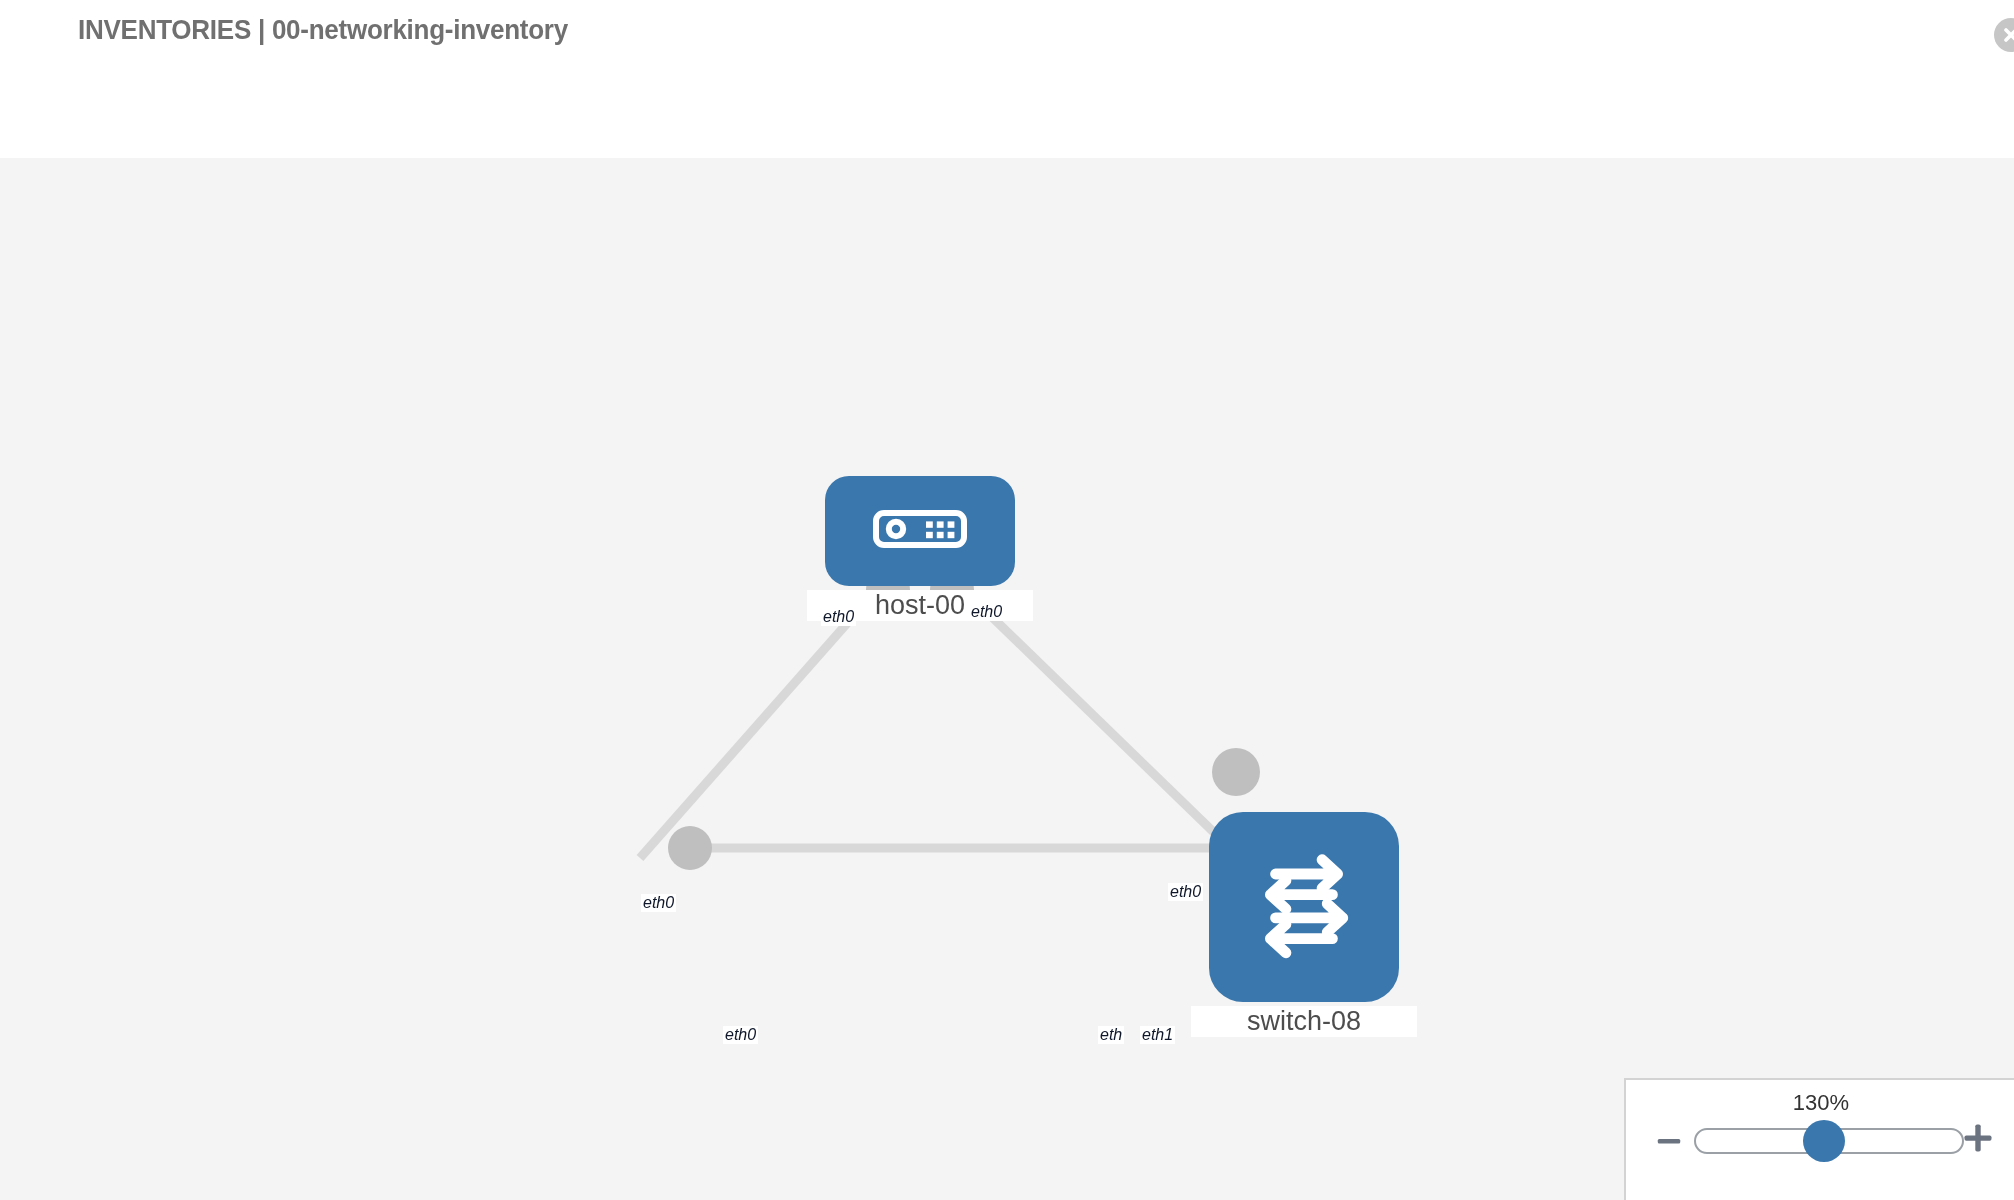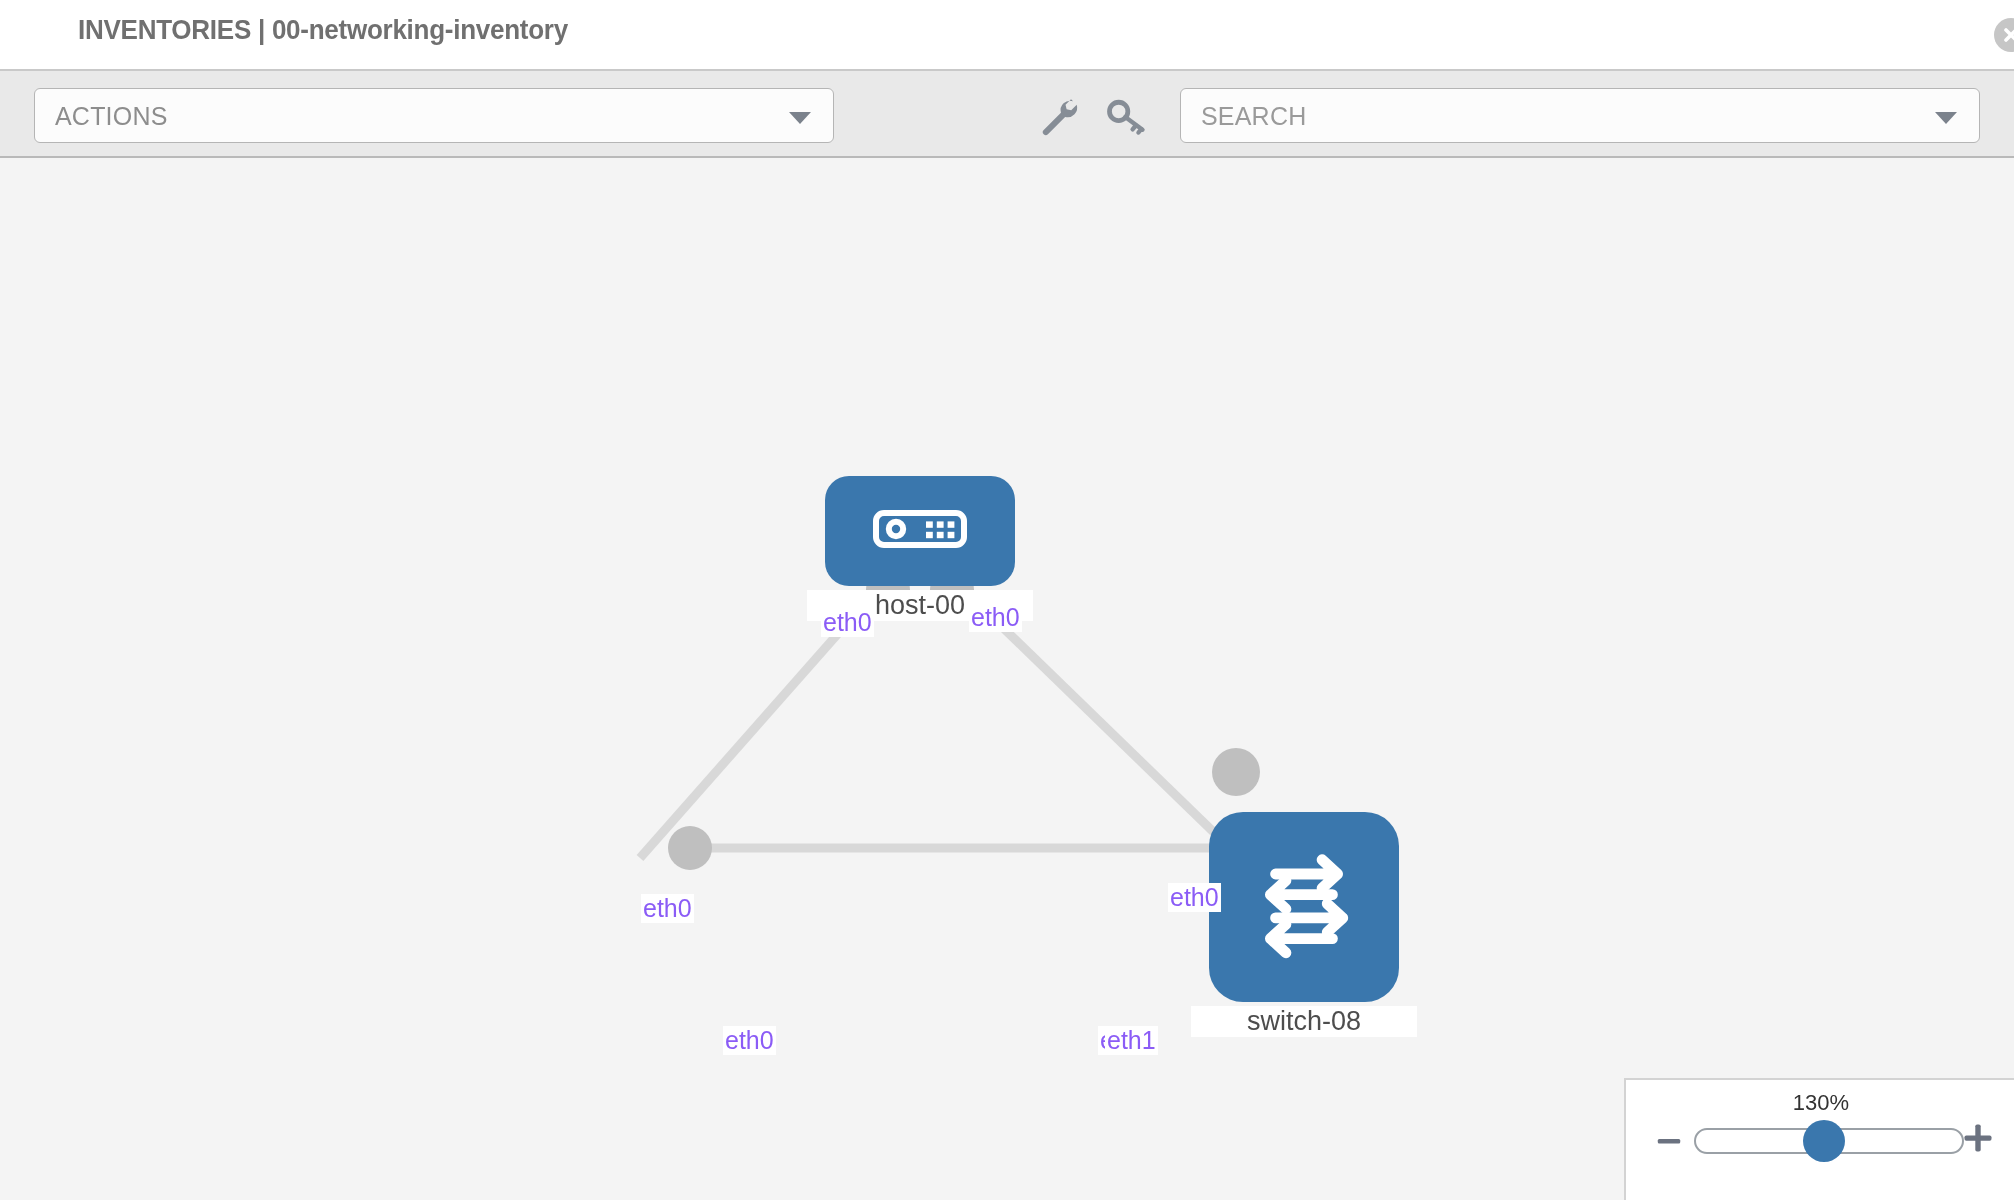--- a/index.html
+++ b/index.html
@@ -94,24 +94,25 @@
   .node-label {
     position: absolute;
     font-size: 27px; color: #4d4d4d;
     background: #ffffff;
     white-space: nowrap;
     padding: 0 2px;
     text-align: center;
   }
   .iface-label {
     position: absolute;
-    font-size: 25px; color: #8b5cf6;
+    font-size: 16px; color: #0f172a;
     background: #ffffff;
     white-space: nowrap;
     padding: 0 2px;
+    font-style: italic;
   }
 
   
   .zoom-panel {
     position: absolute; right: 0; bottom: 0;
     width: 390px; height: 122px;
     background: #ffffff;
     border-left: 2px solid #d3d3d3;
     border-top: 2px solid #d3d3d3;
     margin-top: 15px;
@@ -147,44 +148,20 @@
     <div class="header-title">INVENTORIES | 00-networking-inventory</div>
     <div class="close-btn">
       <span>
         <svg width="18" height="18" viewBox="0 0 18 18">
           <path d="M4 4 L14 14 M14 4 L4 14" stroke="#ffffff" stroke-width="3.6" stroke-linecap="round"></path>
         </svg>
       </span>
     </div>
   </div>
 
-  <div class="toolbar">
-    <div class="actions-select">
-      <div class="actions-label">ACTIONS</div>
-      <div class="caret"></div>
-    </div>
-
-    <div class="tool-icon wrench-icon">
-      <svg width="44" height="44" viewBox="0 0 24 24">
-        <path d="M20.2 4.9a5.2 5.2 0 0 0-6.6 6.3L4.2 20.6a1.6 1.6 0 0 0 2.3 2.3l9.4-9.4a5.2 5.2 0 0 0 6.3-6.6l-3 3-2.5-.6-.6-2.5 3-3z" transform="translate(0,-1)" fill="#868d96"></path>
-      </svg>
-    </div>
-
-    <div class="tool-icon key-icon">
-      <svg width="44" height="44" viewBox="0 0 24 24">
-        <circle cx="8" cy="9.5" r="5" fill="none" stroke="#868d96" stroke-width="2.6"></circle>
-        <path d="M11.6 12.6 L21 19.5 M17.6 16.9 L15.6 19.3 M20.4 19.0 L18.8 21.0" stroke="#868d96" stroke-width="2.4" stroke-linecap="round" fill="none"></path>
-      </svg>
-    </div>
-
-    <div class="search-box">
-      <div class="search-text">SEARCH</div>
-      <div class="caret"></div>
-    </div>
-  </div>
 
   <div class="canvas">
 
     <svg class="graph-svg">
 
       <line x1="880" y1="428" x2="640" y2="700" stroke="#d8d8d8" stroke-width="9"></line>
 
       <line x1="960" y1="428" x2="1230" y2="690" stroke="#d8d8d8" stroke-width="9"></line>
 
       <line x1="690" y1="690" x2="1210" y2="690" stroke="#d8d8d8" stroke-width="9"></line>
@@ -230,21 +207,21 @@
       </div>
       <div class="node-label" style="left:-18px; top:194px; width:226px;">switch-08</div>
     </div>
 
     <div class="iface-label" style="left:821px;  top:450px;">eth0</div>
     <div class="iface-label" style="left:969px;  top:445px;">eth0</div>
     <div class="iface-label" style="left:641px;  top:736px;">eth0</div>
     <div class="iface-label" style="left:1168px; top:725px;">eth0</div>
     <div class="iface-label" style="left:723px;  top:868px;">eth0</div>
     <div class="iface-label" style="left:1098px; top:868px;">eth</div>
-    <div class="iface-label" style="left:1105px; top:868px;">eth1</div>
+    <div class="iface-label" style="left:1140px; top:868px;">eth1</div>
 
     <div class="zoom-panel">
       <div class="zoom-value">130%</div>
       <div class="zoom-minus">
         <svg width="30" height="30" viewBox="0 0 24 24">
             <rect x="3" y="10.3" width="18" height="3.6" rx="1.2" fill="#6b7280"></rect>
           </svg>
       </div>
       <div class="zoom-track"></div>
       <div class="zoom-knob"></div>

